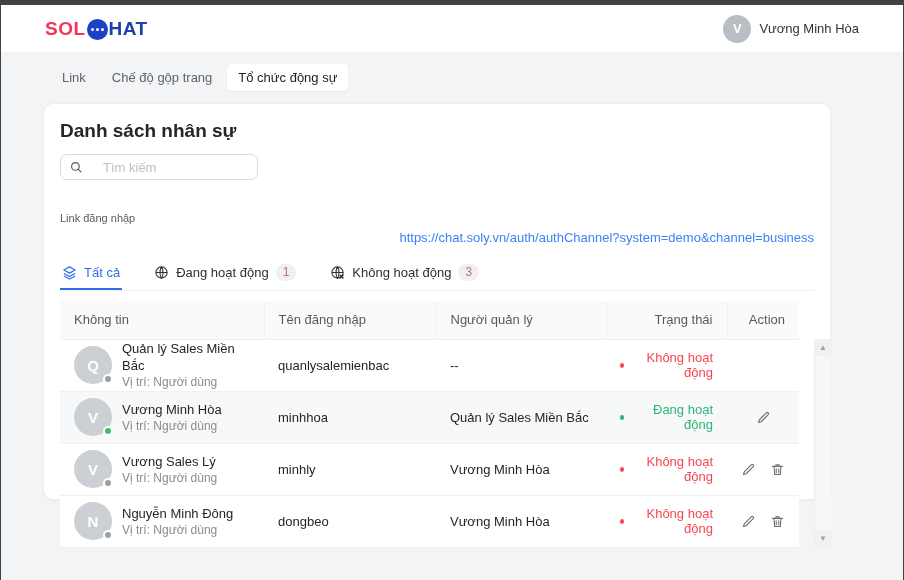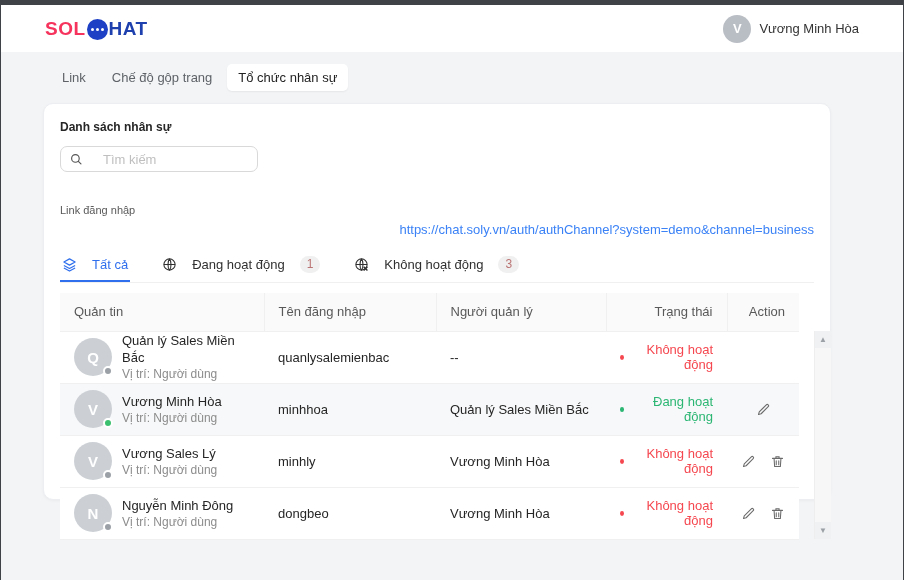--- a/index.html
+++ b/index.html
@@ -32,21 +32,21 @@
   .nav-item {
     font-size:13px; color:#5f6368; padding:6px 11px; border-radius:5px; cursor:pointer; white-space:nowrap;
   }
   .nav-item.active { background:#fff; color:#222; box-shadow:0 1px 2px rgba(0,0,0,.06); }
 
   .card {
     position:absolute; left:42px; top:103px; width:788px; height:397px;
     background:#fff; border:1px solid #eceef1; border-radius:10px;
     box-shadow:0 1px 3px rgba(0,0,0,.04); padding:16px;
   }
-  .card-title { font-size:12px; font-weight:700; color:#262626; margin-bottom:12px; }
+  .card-title { font-size:19px; font-weight:700; color:#262626; margin-bottom:12px; }
   .toolbar { display:flex; align-items:center; justify-content:space-between; }
   .search-box {
     width:198px; height:26px; border:1px solid #d9d9d9; border-radius:7px;
     display:flex; align-items:center; padding:0 8px; gap:20px; background:#fff;
   }
   .search-box svg { flex:none; }
   .search-box input {
     border:none; outline:none; font-size:13px; color:#333; width:100%;
     font-family:"Liberation Sans", sans-serif;
   }
@@ -62,21 +62,21 @@
     display:flex; align-items:center; gap:7px; padding:0 14px; font-size:13px; cursor:pointer;
     font-family:"Liberation Sans", sans-serif;
   }
   .btn-primary .plus { font-size:16px; font-weight:400; line-height:1; }
 
   .link-row { display:flex; align-items:center; justify-content:space-between; margin-top:10px; }
   .link-label { font-size:11px; color:#595959; }
   .link-url { font-size:13px; color:#3b82f6; text-decoration:none;margin-top:40px; }
 
   .tabs { display:flex; align-items:center; gap:30px; margin-top:12px; border-bottom:1px solid #f0f0f0; }
-  .tab { display:flex; align-items:center; gap:15px; padding:7px 2px 9px 2px; font-size:13px; color:#303030; cursor:pointer; position:relative; }
+  .tab { display:flex; align-items:center; gap:7px; padding:7px 2px 9px 2px; font-size:13px; color:#303030; cursor:pointer; position:relative; }
   .tab.active { color:#2f6fed; }
   .tab.active::after { content:""; position:absolute; left:0; right:0; bottom:-1px; height:2px; background:#2f6fed; }
   .tab-badge {
     background:#f0f0f0; color:#bb7474; font-size:12px; border-radius:9px;
     padding:1px 7px; line-height:15px;
   }
 
   .table-wrap { position:relative; margin-top:10px; }
   table { border-collapse:collapse; table-layout:fixed; width:739px; }
   col.c1{width:204px;} col.c2{width:172px;} col.c3{width:170px;} col.c4{width:121px;} col.c5{width:72px;}
@@ -139,21 +139,21 @@
     </div>
     <div class="user">
       <span class="user-avatar">V</span>
       <span class="user-name">Vương Minh Hòa</span>
     </div>
   </div>
 
   <div class="nav">
     <div class="nav-item">Link</div>
     <div class="nav-item">Chế độ gộp trang</div>
-    <div class="nav-item active">Tổ chức nhân sự</div>
+    <div class="nav-item active">Tổ chức động sự</div>
   </div>
 
   <div class="card">
     <div class="card-title">Danh sách nhân sự</div>
 
     <div class="toolbar">
       <div class="search-box">
         <svg width="14" height="14" viewBox="0 0 24 24" fill="none" stroke="#555" stroke-width="2" stroke-linecap="round">
             <circle cx="11" cy="11" r="6.5"></circle>
             <path d="M16 16l4.5 4.5"></path>
@@ -199,21 +199,21 @@
       <table>
         <colgroup>
             <col class="c1">
             <col class="c2">
             <col class="c3">
             <col class="c4">
             <col class="c5">
           </colgroup>
         <thead>
           <tr>
-            <th>Quản tin</th>
+            <th>Không tin</th>
             <th>Tên đăng nhập</th>
             <th>Người quản lý</th>
             <th class="center">Trạng thái</th>
             <th class="center">Action</th>
           </tr>
         </thead>
         <tbody>
           <tr>
             <td>
               <div class="person">

